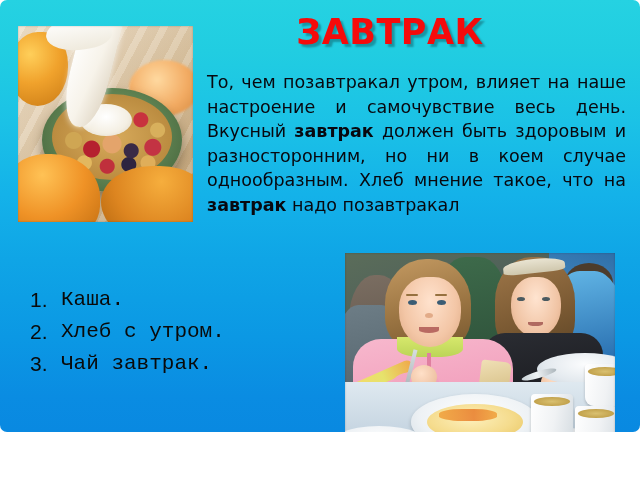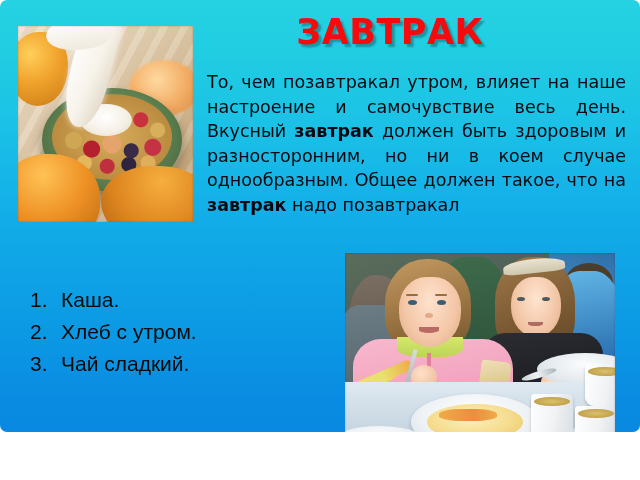--- a/index.html
+++ b/index.html
@@ -69,21 +69,21 @@
     left: 30px;
     top: 284px;
     width: 300px;
     font-family: "Liberation Sans", sans-serif;
     font-size: 21px;
     line-height: 32px;
     color: #0a0a0a;
   }
   #list .row { display: flex; }
   #list .num { width: 31px; flex: none; }
-  #list .txt { flex: 1; }
+  #list .txt { flex: 1; font-family: Liberation Mono, monospace; }
 
   
   #photo-cereal {
     position: absolute;
     left: 18px;
     top: 26px;
     width: 175px;
     height: 196px;
     overflow: hidden;
     background: #c9a070;
@@ -419,34 +419,34 @@
       <div class="cer-food"></div>
       <div class="cer-milk-pool"></div>
       <div class="cer-milk-pour"></div>
       <div class="cer-milk-lip"></div>
       <div class="cer-orange-bl"></div>
       <div class="cer-orange-br"></div>
       <div class="photo-edge"></div>
     </div>
   </div>
 
-  <div id="body-text"><span>То, чем позавтракал утром, влияет на наше настроение и самочувствие весь день. Вкусный </span><b>завтрак</b><span> должен быть здоровым и разносторонним, но ни в коем случае однообразным. Общее должен такое, что на </span><b>завтрак</b><span> надо позавтракал</span></div>
+  <div id="body-text"><span>То, чем позавтракал утром, влияет на наше настроение и самочувствие весь день. Вкусный </span><b>завтрак</b><span> должен быть здоровым и разносторонним, но ни в коем случае однообразным. Хлеб мнение такое, что на </span><b>завтрак</b><span> надо позавтракал</span></div>
 
   <div id="list">
     <div class="row">
       <span class="num">1.</span>
       <span class="txt">Каша.</span>
     </div>
     <div class="row">
       <span class="num">2.</span>
       <span class="txt">Хлеб с утром.</span>
     </div>
     <div class="row">
       <span class="num">3.</span>
-      <span class="txt">Чай сладкий.</span>
+      <span class="txt">Чай завтрак.</span>
     </div>
   </div>
 
   <div id="photo-children">
     <div class="ch-wallbg"></div>
     <div class="ch-wall-blue"></div>
     <div class="ch-bg-kid-l"></div>
     <div class="ch-bg-kid-l2"></div>
     <div class="ch-bg-kid-m"></div>
     <div class="ch-bg-kid-r-hair"></div>

